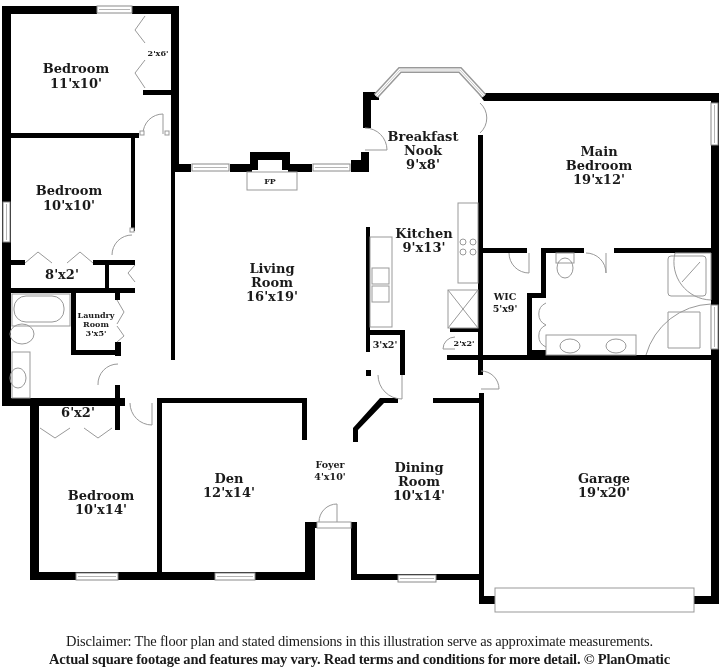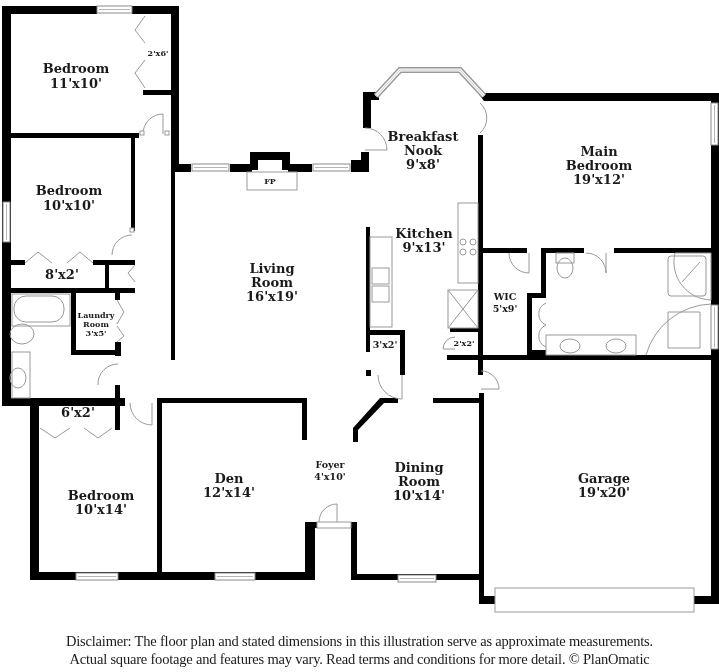--- a/index.html
+++ b/index.html
@@ -261,13 +261,13 @@
 
     <text class="lbl sm" x="505" y="300">WIC</text>
     <text class="lbl sm" x="505" y="312">5'x9'</text>
 
     <text class="lbl big" x="604" y="483">Garage</text>
     <text class="lbl big" x="604" y="497">19'x20'</text>
   </g>
 </svg>
 
 <div class="disc" style="top:632px;">Disclaimer: The floor plan and stated dimensions in this illustration serve as approximate measurements.</div>
-<div class="disc" style="top:650px;">Actual square footage and features may vary. Read terms and conditions for more detail. © PlanOmatic</div>
+<div class="disc" style="top:650px;font-weight:bold;">Actual square footage and features may vary. Read terms and conditions for more detail. © PlanOmatic</div>
 
 </body></html>

